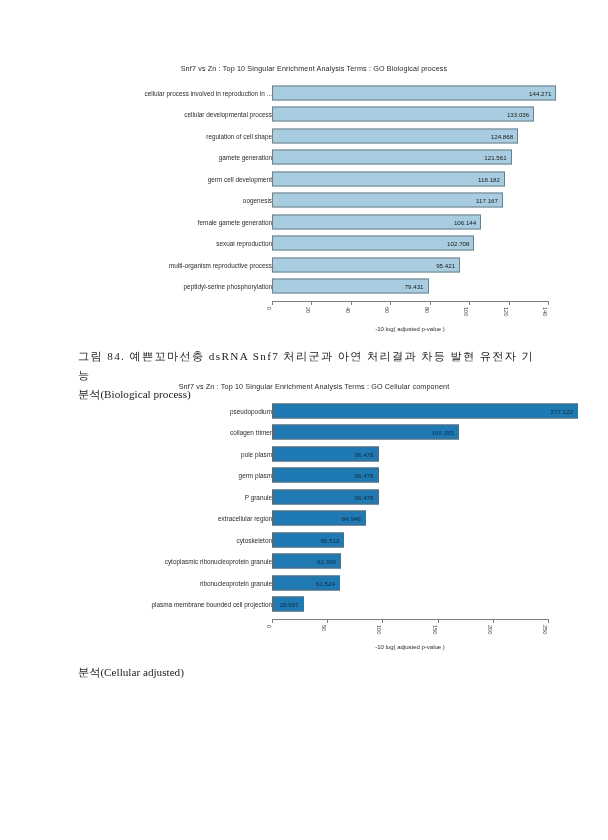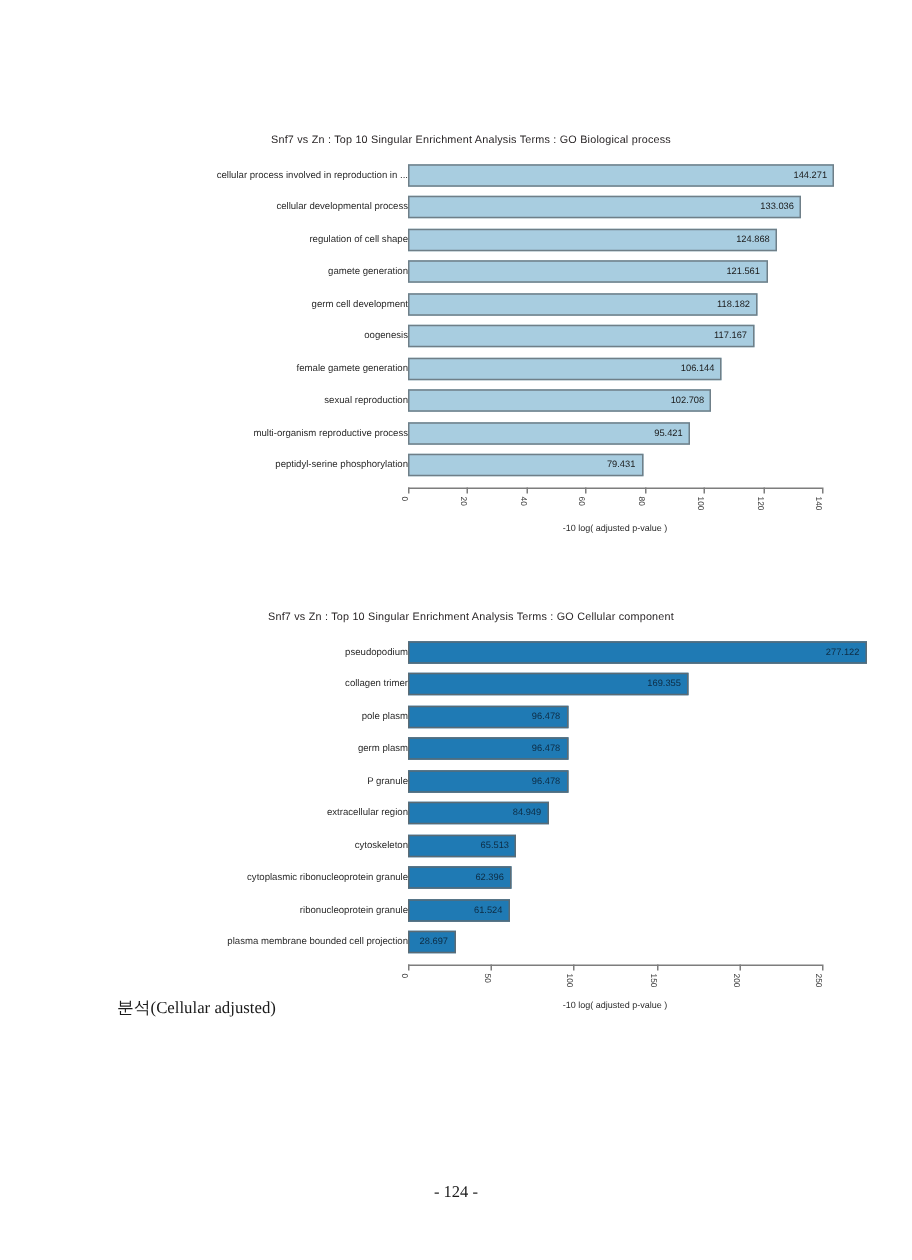--- a/index.html
+++ b/index.html
@@ -27,21 +27,20 @@
   }
   .fig1 { top: 64px; }
   .fig2 { top: 382px; }
 
   .chart-title {
     text-align: center;
     font-size: 7.2px;
     color: #231f20;
     letter-spacing: 0.02em;
     margin-left: 20px;
-    margin-top: 24px;
   }
 
   .plot {
     position: relative;
     margin-top: 9px;
     height: 248px;
   }
 
   
   .row {
@@ -256,20 +255,24 @@
           <div class="tick-label" style="left: 71.4286%;">100</div>
           <div class="tick" style="left: 85.7143%;"></div>
           <div class="tick-label" style="left: 85.7143%;">120</div>
           <div class="tick" style="left: 100%;"></div>
           <div class="tick-label" style="left: 100%;">140</div>
         </div>
       <div class="axis-title">-10 log( adjusted p-value )</div>
     </div>
   </div>
 
+  <div class="caption cap1">
+    <span class="kline sp">그림 84. 예쁜꼬마선충 dsRNA Snf7 처리군과 아연 처리결과 차등 발현 유전자 기능</span>
+    <span class="kline">분석(Biological process)</span>
+  </div>
 
   <div class="figure fig2">
     <div class="chart-title">Snf7 vs Zn : Top 10 Singular Enrichment Analysis Terms : GO Cellular component</div>
     <div class="plot" id="plot1">
       <div class="row">
           <div class="cat-label">pseudopodium</div>
           <div class="bar-track">
             <div class="bar" style="width: 110.849%;">
               <span class="bar-value">277.122</span>
             </div>
@@ -362,15 +365,14 @@
           <div class="tick-label" style="left: 100%;">250</div>
         </div>
       <div class="axis-title">-10 log( adjusted p-value )</div>
     </div>
   </div>
 
   <div class="caption cap2">
     <span class="kline">분석(Cellular adjusted)</span>
   </div>
 
-  <div class="page-number">- 124 -</div>
 
 </div>
 
 </body></html>

